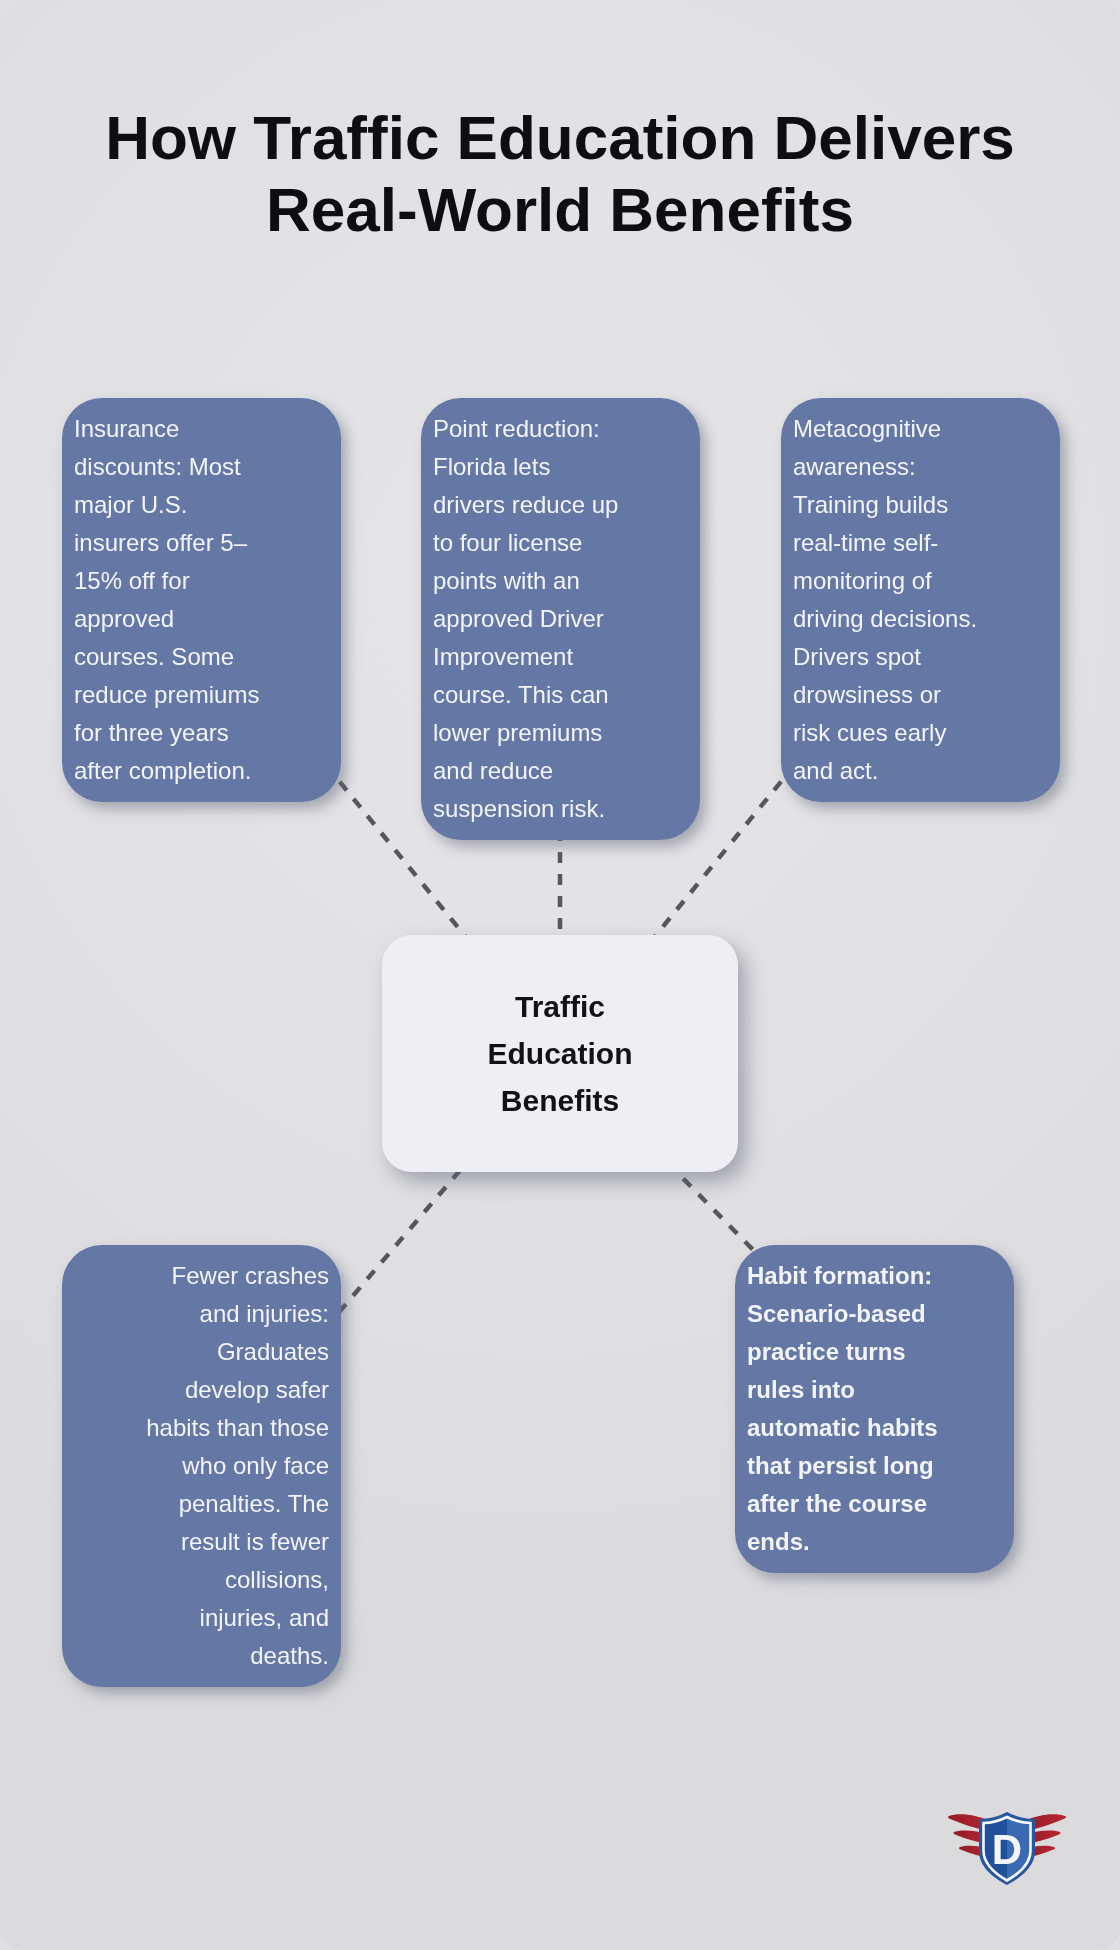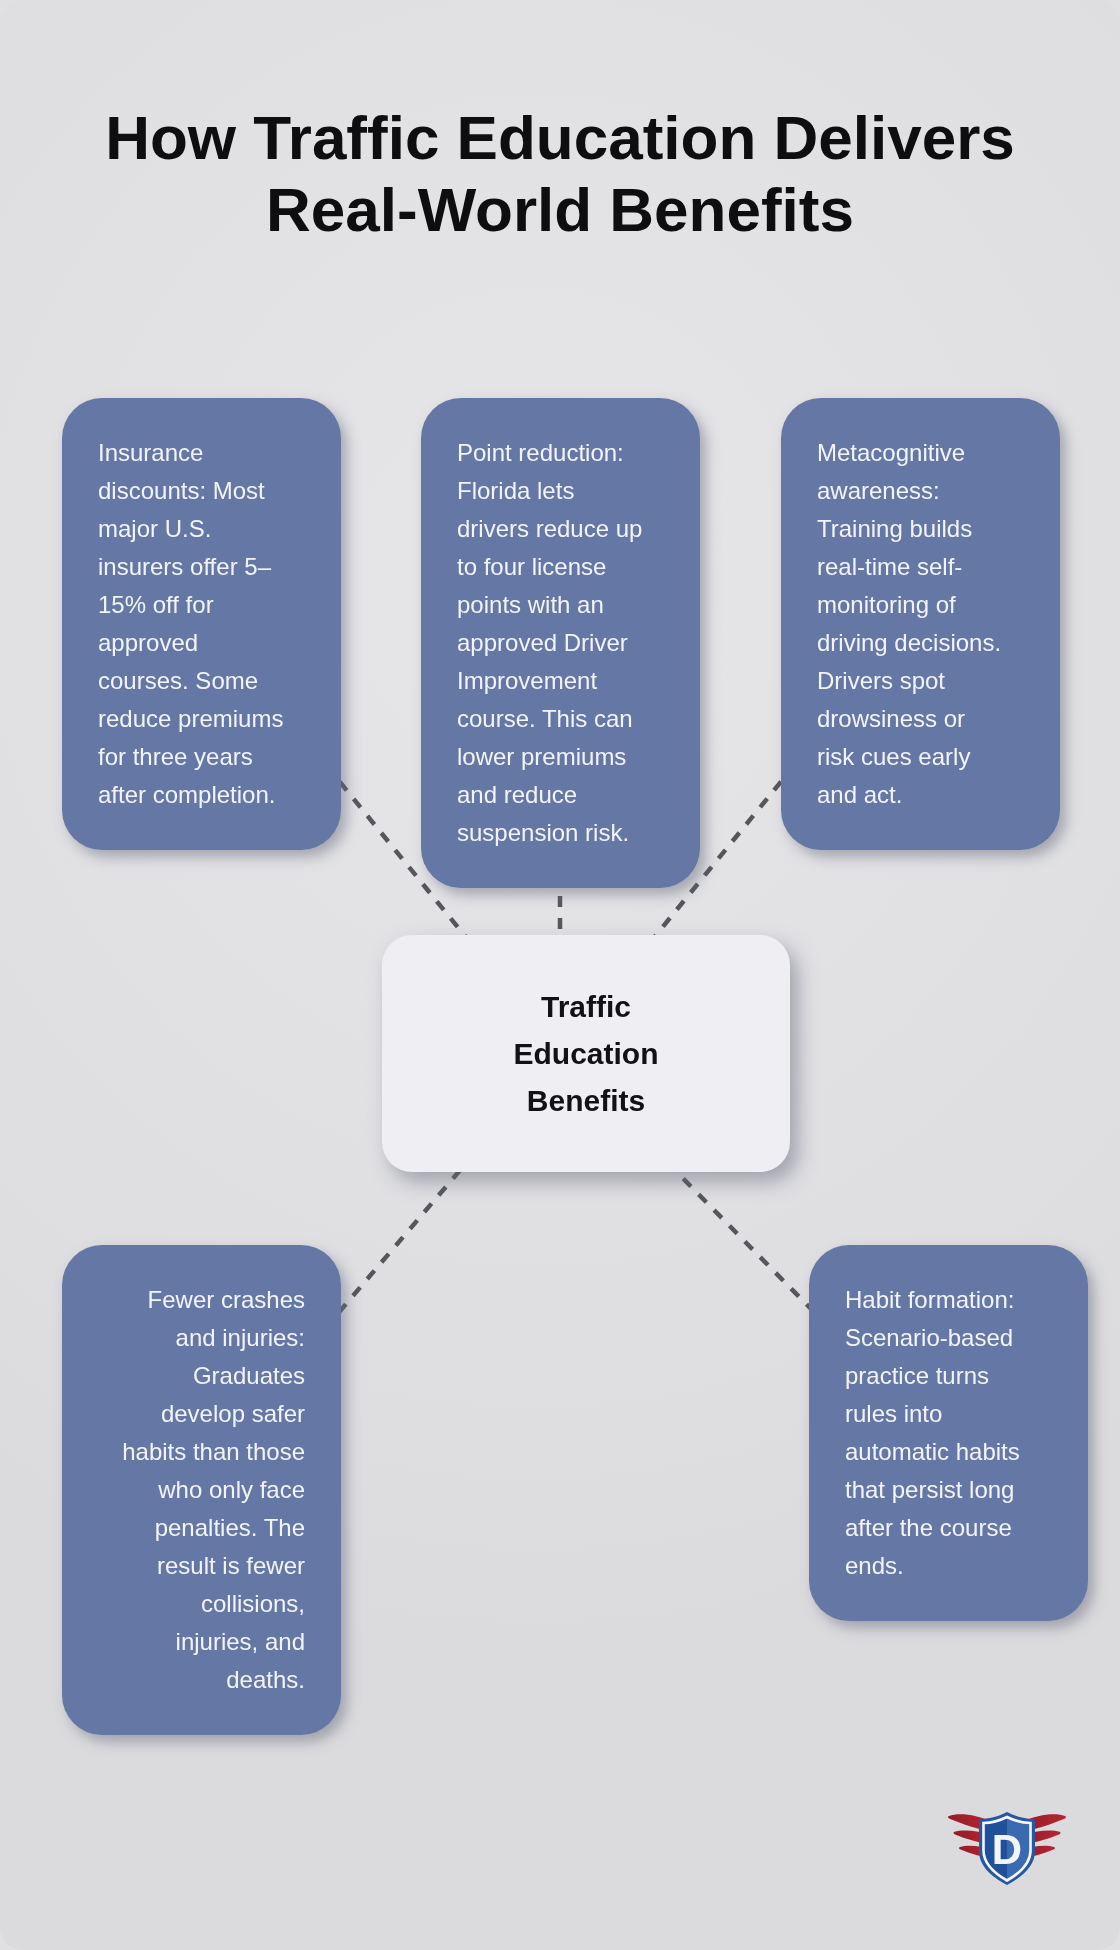--- a/index.html
+++ b/index.html
@@ -10,34 +10,34 @@
     border-radius:23px;
   }
   .title{
     position:absolute;left:0;top:102px;width:100%;margin:0;
     text-align:center;font-size:62px;line-height:72px;font-weight:700;
     color:#0e0e10;white-space:pre-line;
   }
   .connectors{position:absolute;left:0;top:0;}
   .card{
     position:absolute;width:279px;box-sizing:border-box;
-    background:#6578a5;border-radius:40px;padding:36px;
+    background:#6578a5;border-radius:40px;padding:12px;
     box-shadow:6px 7px 13px rgba(104,108,124,.5);
   }
   .card p{
     margin:0;color:#f3f4f8;font-size:24px;line-height:38px;
     white-space:pre-line;
   }
   .card-1{left:62px;top:398px;}
   .card-2{left:421px;top:398px;}
   .card-3{left:781px;top:398px;}
   .card-4{left:62px;top:1245px;text-align:right;}
-  .card-5{left:809px;top:1245px;}
+  .card-5{left:735px;top:1245px;font-weight:bold;}
   .center-node{
-    position:absolute;left:382px;top:935px;width:408px;height:237px;
+    position:absolute;left:382px;top:935px;width:356px;height:237px;
     background:#efeff3;border-radius:30px;
     display:flex;align-items:center;justify-content:center;
     box-shadow:8px 10px 20px rgba(98,102,118,.5);
   }
   .center-node span{
     text-align:center;font-weight:700;font-size:30px;line-height:47px;
     color:#121215;white-space:pre-line;
   }
   .logo{position:absolute;left:942px;top:1806px;}
 </style>

